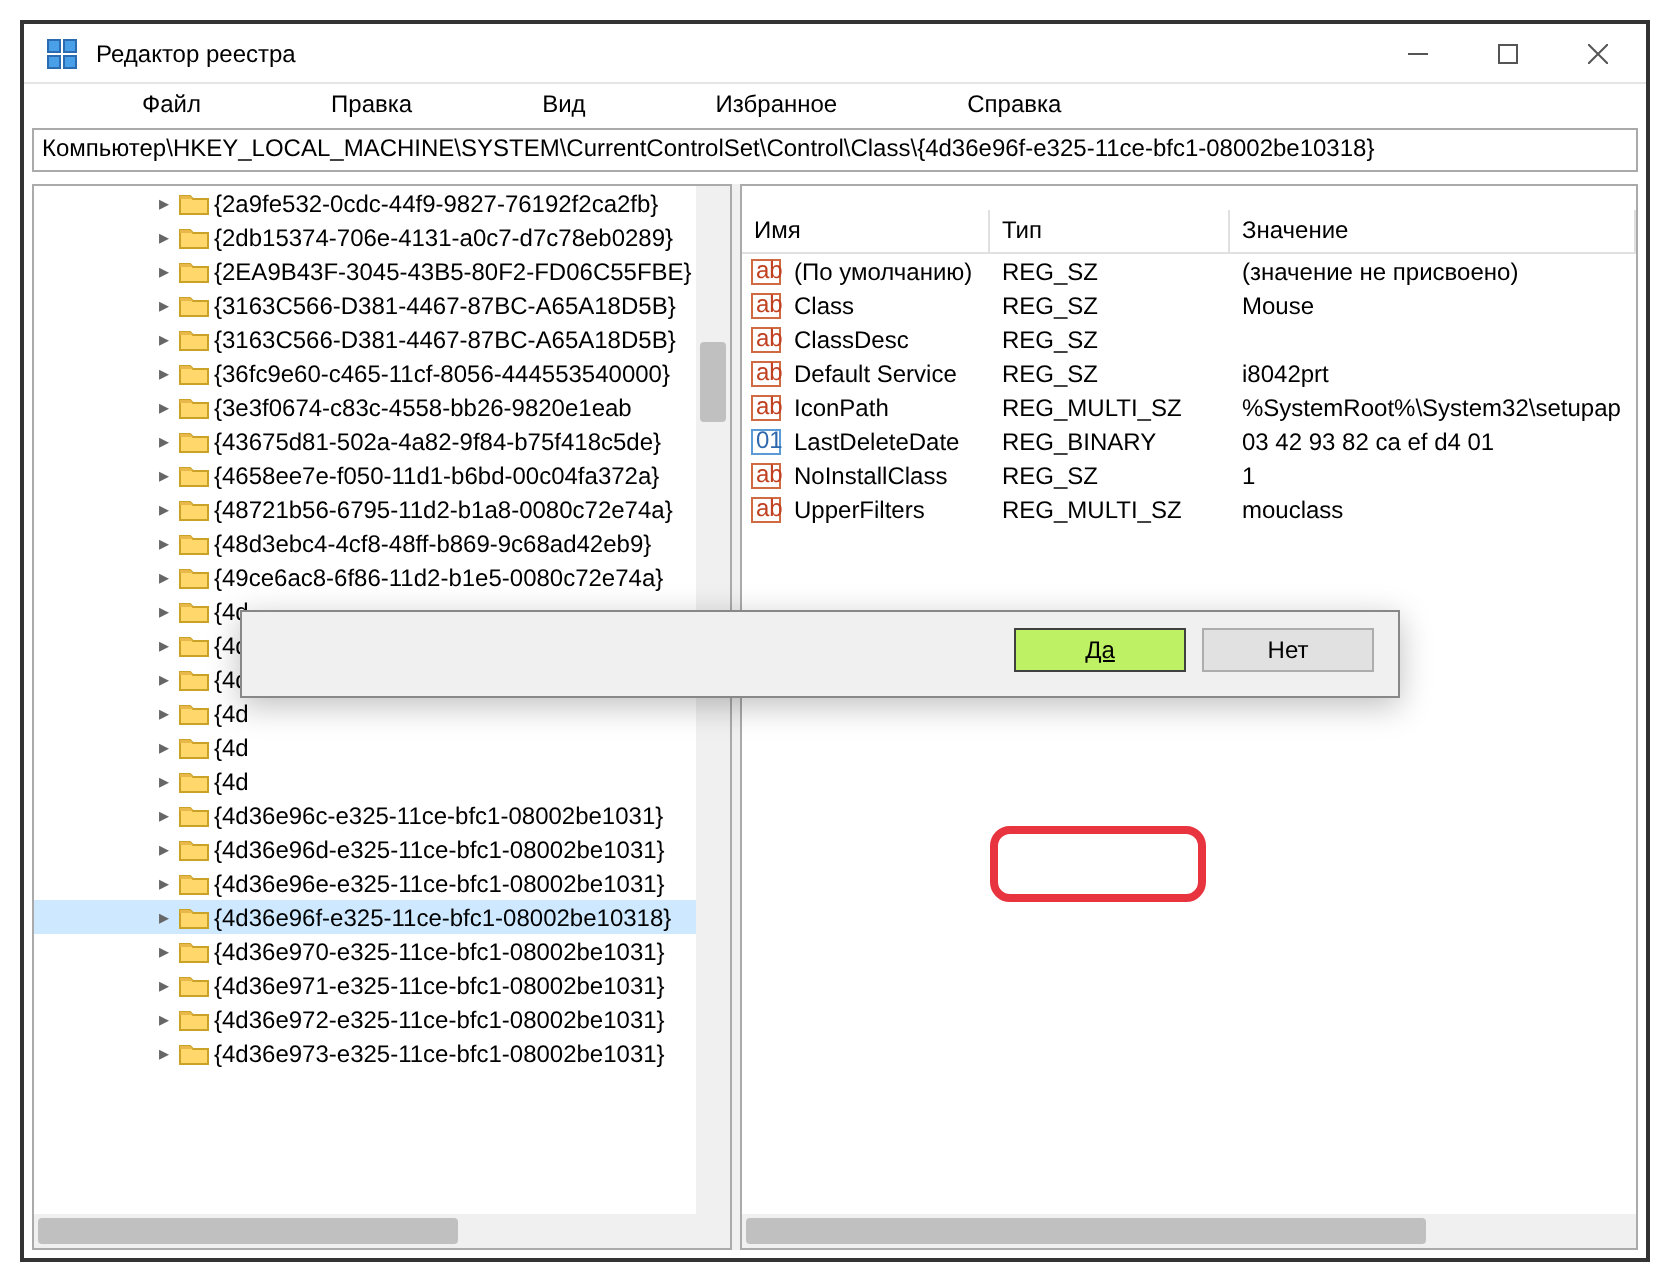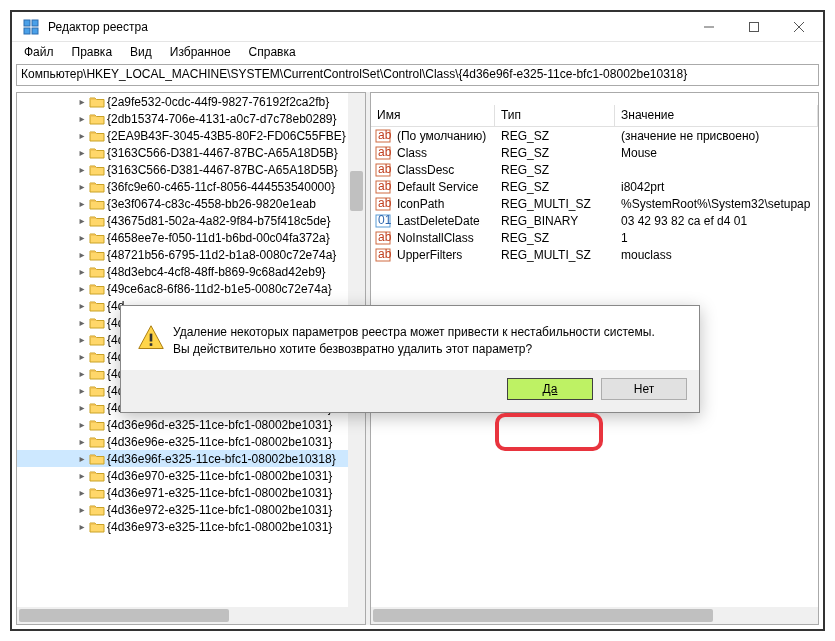--- a/index.html
+++ b/index.html
@@ -8,21 +8,21 @@
 .outer-frame { position: absolute; left: 10px; top: 10px; right: 10px; bottom: 10px; border: 2px solid #333; background: #fff; }
 
 .titlebar { height: 30px; display: flex; align-items: center; padding: 0 2px; border-bottom: 1px solid #e5e5e5; }
 .titlebar .icon { width: 22px; height: 22px; margin: 0 6px; display: flex; align-items: center; justify-content: center; }
 .titlebar .title { flex: 1; font-size: 12px; color: #000; }
 .titlebar .winbtns { display: flex; }
 .titlebar .winbtn { width: 45px; height: 28px; display: flex; align-items: center; justify-content: center; color: #555; }
 .titlebar .winbtn svg { stroke: #555; }
 
 .menubar { height: 20px; display: flex; align-items: center; padding: 0 4px; gap: 2px; }
-.menubar .mitem { padding: 2px 8px; font-size: 12px; }
+.menubar .mitem { padding: 2px 8px; font-size: 12px; margin-left: 47px; }
 
 .addressbar { height: 22px; border: 1px solid #aaa; margin: 2px 4px; padding: 2px 4px; font-size: 12px; white-space: nowrap; overflow: hidden; }
 
 .workarea { position: absolute; top: 80px; left: 4px; right: 4px; bottom: 4px; display: flex; }
 .tree { width: 350px; border: 1px solid #aaa; overflow: hidden; position: relative; background: #fff; }
 .tree-inner { position: absolute; left: 0; top: 0; right: 10px; }
 .tree-row { height: 17px; display: flex; align-items: center; white-space: nowrap; overflow: hidden; }
 .tree-row .chev { width: 14px; text-align: center; color: #666; font-size: 10px; }
 .tree-row .fold { width: 16px; height: 14px; margin-right: 2px; }
 .tree-row .lbl { font-size: 12px; }
@@ -431,32 +431,19 @@
           </div>
         </div>
       <div class="scroll-h" style="right:0;">
           <div class="thumb" style="left:2px;width:340px;"></div>
         </div>
     </div>
   </div>
 </div>
 
 <div class="dialog">
-  <div class="dlg-body">
-    <div class="dlg-icon">
-      <svg width="28" height="28" viewBox="0 0 32 32">
-          <polygon points="16,2 30,28 2,28" fill="#ffd54a" stroke="#a07000" stroke-width="1"></polygon>
-          <rect x="14.5" y="11" width="3" height="9" fill="#333"></rect>
-          <rect x="14.5" y="22" width="3" height="3" fill="#333"></rect>
-        </svg>
-    </div>
-    <div class="dlg-text">
-      <div>Удаление некоторых параметров реестра может привести к нестабильности системы.</div>
-      <div>Вы действительно хотите безвозвратно удалить этот параметр?</div>
-    </div>
-  </div>
   <div class="dlg-buttons">
     <div class="dlg-btn default">Да</div>
     <div class="dlg-btn">Нет</div>
   </div>
 </div>
 
 <div class="highlight" style="left:495px; top:413px; width:108px; height:38px;"></div>
 
 </body></html>

